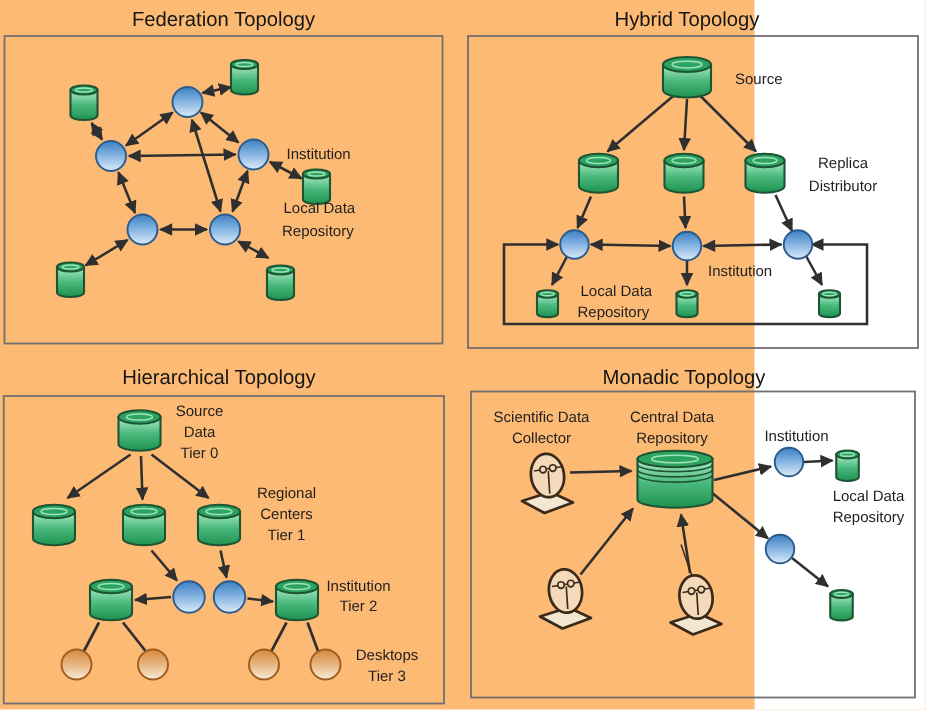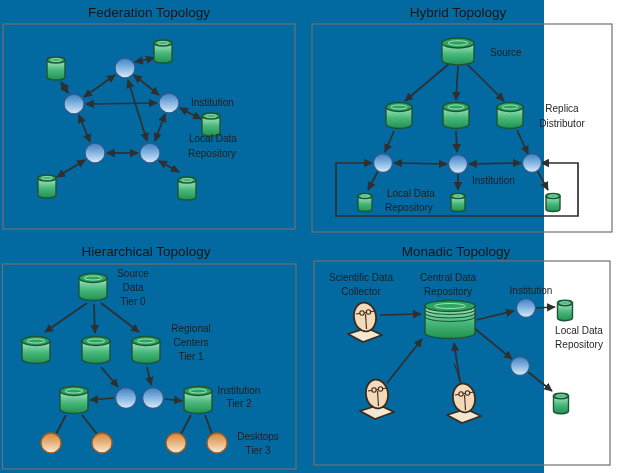--- a/index.html
+++ b/index.html
@@ -1,17 +1,17 @@
 <!DOCTYPE html>
 <html><head>
 <meta charset="utf-8">
 <style>
   html,body{margin:0;padding:0;background:#ffffff;}
   body{width:617px;height:473px;overflow:hidden;}
-  .fig{position:relative;width:544px;height:473px;background:#0369a1;}
+  .fig{position:relative;width:503px;height:473px;background:#fdba74;}
   svg{display:block;}
   svg text{font-family:"Liberation Sans",sans-serif;fill:#1f1f1f;}
   .title{font-size:13.5px;fill:#161616;}
   .lbl{font-size:10px;}
   .mid{text-anchor:middle;}
   .frame{fill:none;stroke:#707070;stroke-width:1.2;}
   .edge{stroke:#2f2f2f;stroke-width:1.7;fill:none;}
   .plain{stroke:#2f2f2f;stroke-width:1.8;fill:none;}
   .thin{stroke:#3a2a18;stroke-width:1;fill:none;}
 </style>

